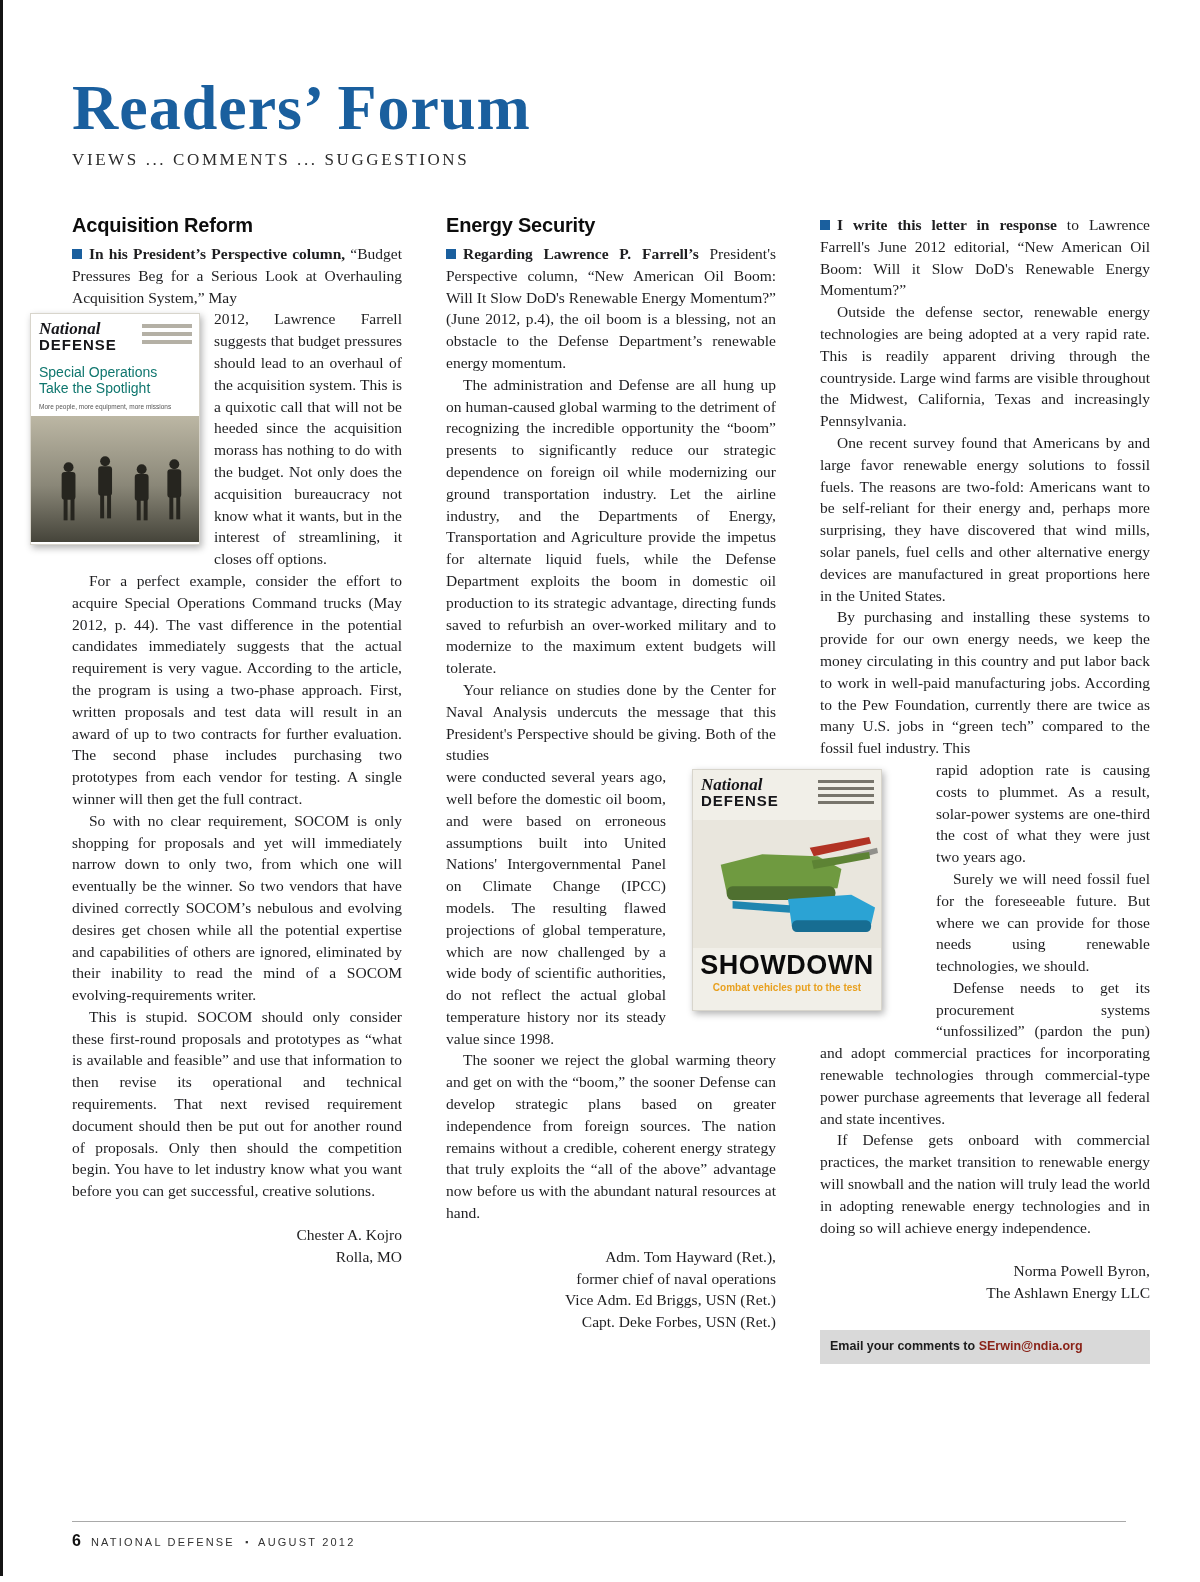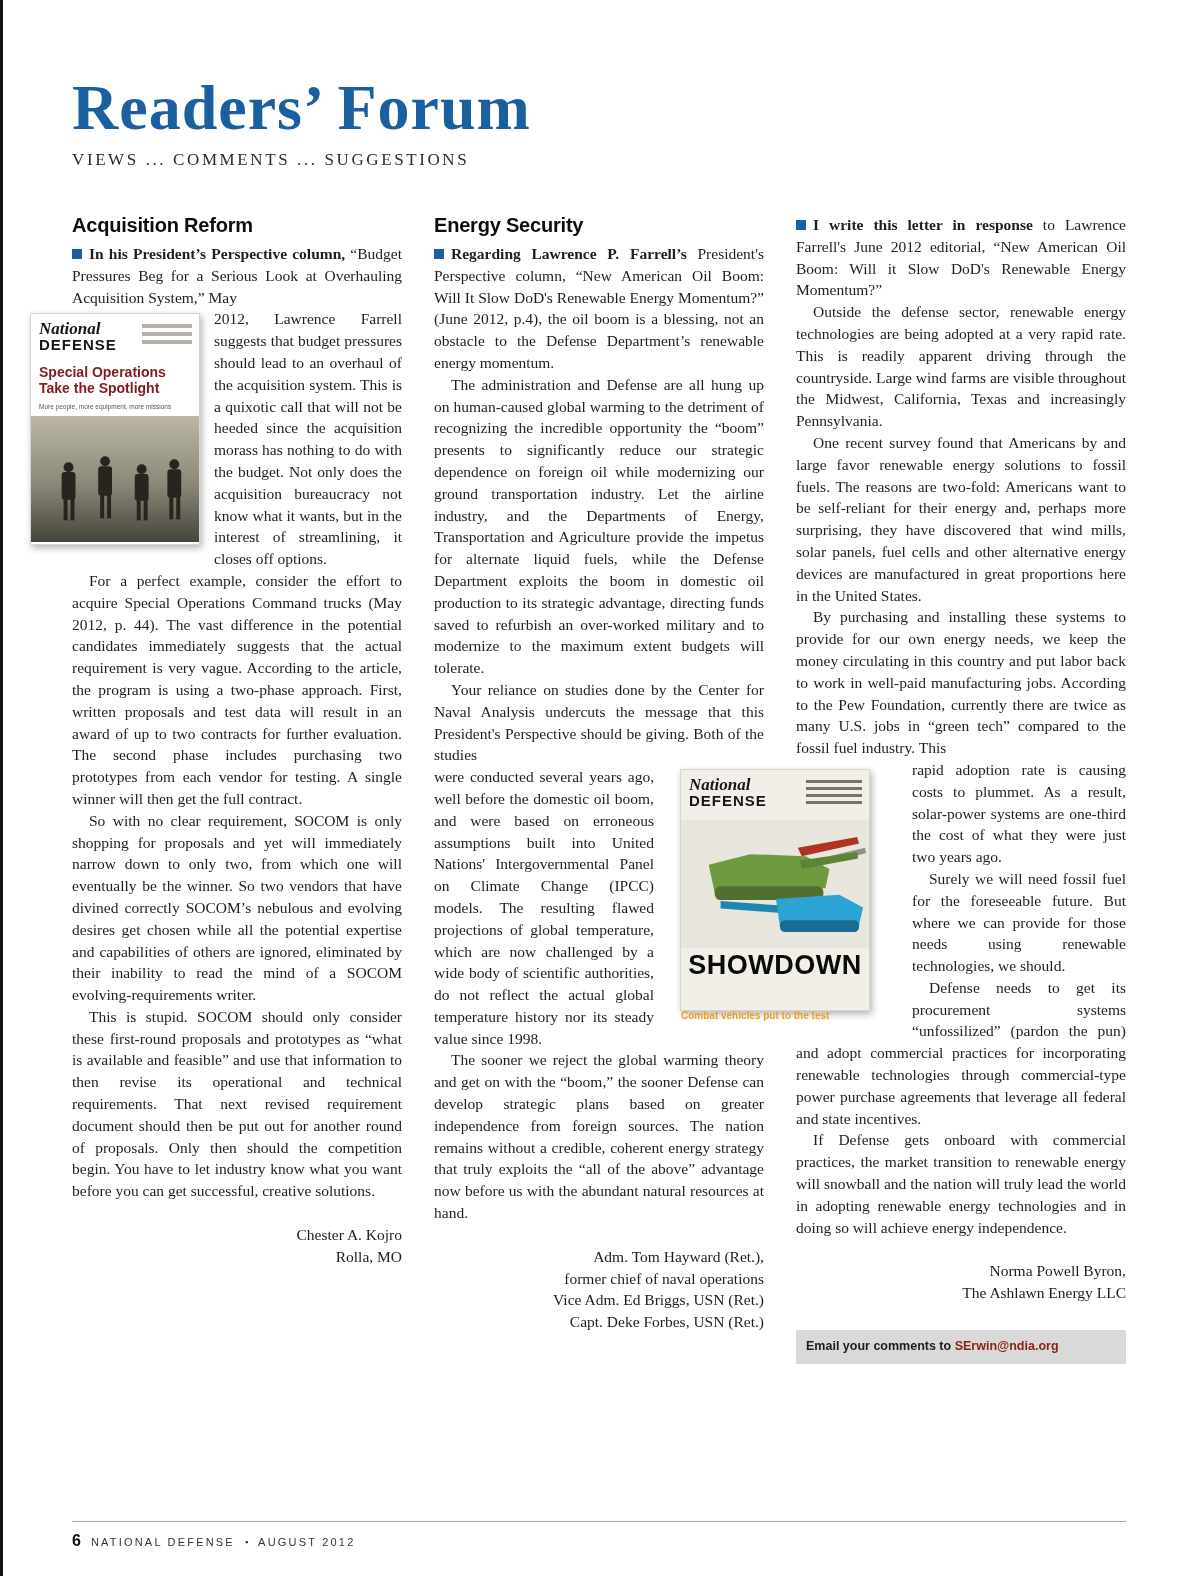--- a/index.html
+++ b/index.html
@@ -32,21 +32,21 @@
   .page-subtitle {
     margin-top: 10px;
     font-size: 17px;
     letter-spacing: 2.6px;
     color: #2b2b2b;
   }
 
   
   .columns {
     display: flex;
-    gap: 32px;
+    gap: 44px;
     padding: 44px 74px 0 72px;
   }
   .col {
     flex: 0 0 330px;
     width: 330px;
     font-size: 15.5px;
     line-height: 21.8px;
     text-align: justify;
   }
   .colhead {
@@ -140,22 +140,22 @@
     color: #16161a;
   }
   .teasers { display: flex; flex-direction: column; gap: 4px; padding-top: 4px; }
   .teasers span { display: block; width: 50px; height: 4px; background: #b4b0a5; }
   .cover2 .teasers span { background: #77746b; width: 56px; height: 3px; }
 
   .c1-head {
     display: block;
     padding: 0 8px;
     height: 38px;
-    color: #7f1d1d;
-    font-weight: bold;
+    color: #0f766e;
+    font-weight: normal;
     font-size: 14px;
     line-height: 16px;
   }
   .c1-head span { display: block; }
   .c1-sub {
     display: block;
     padding: 1px 8px 3px 8px;
     font-size: 6.5px;
     color: #555;
     height: 14px;
@@ -169,26 +169,25 @@
     display: block;
     text-align: center;
     font-weight: bold;
     font-size: 27px;
     line-height: 34px;
     letter-spacing: 0.5px;
     color: #0b0b0b;
   }
   .c2-caption {
     display: block;
-    text-align: left;
+    text-align: center;
     font-weight: bold;
     font-size: 10px;
     color: #e8a01e;
     padding-bottom: 5px;
-    margin-top: 28px;
   }
 
   
   .email-bar {
     margin-top: 26px;
     background: #d9d9d9;
     padding: 6px 10px;
     font-family: "Liberation Sans", sans-serif;
     font-size: 12.5px;
     font-weight: bold;

